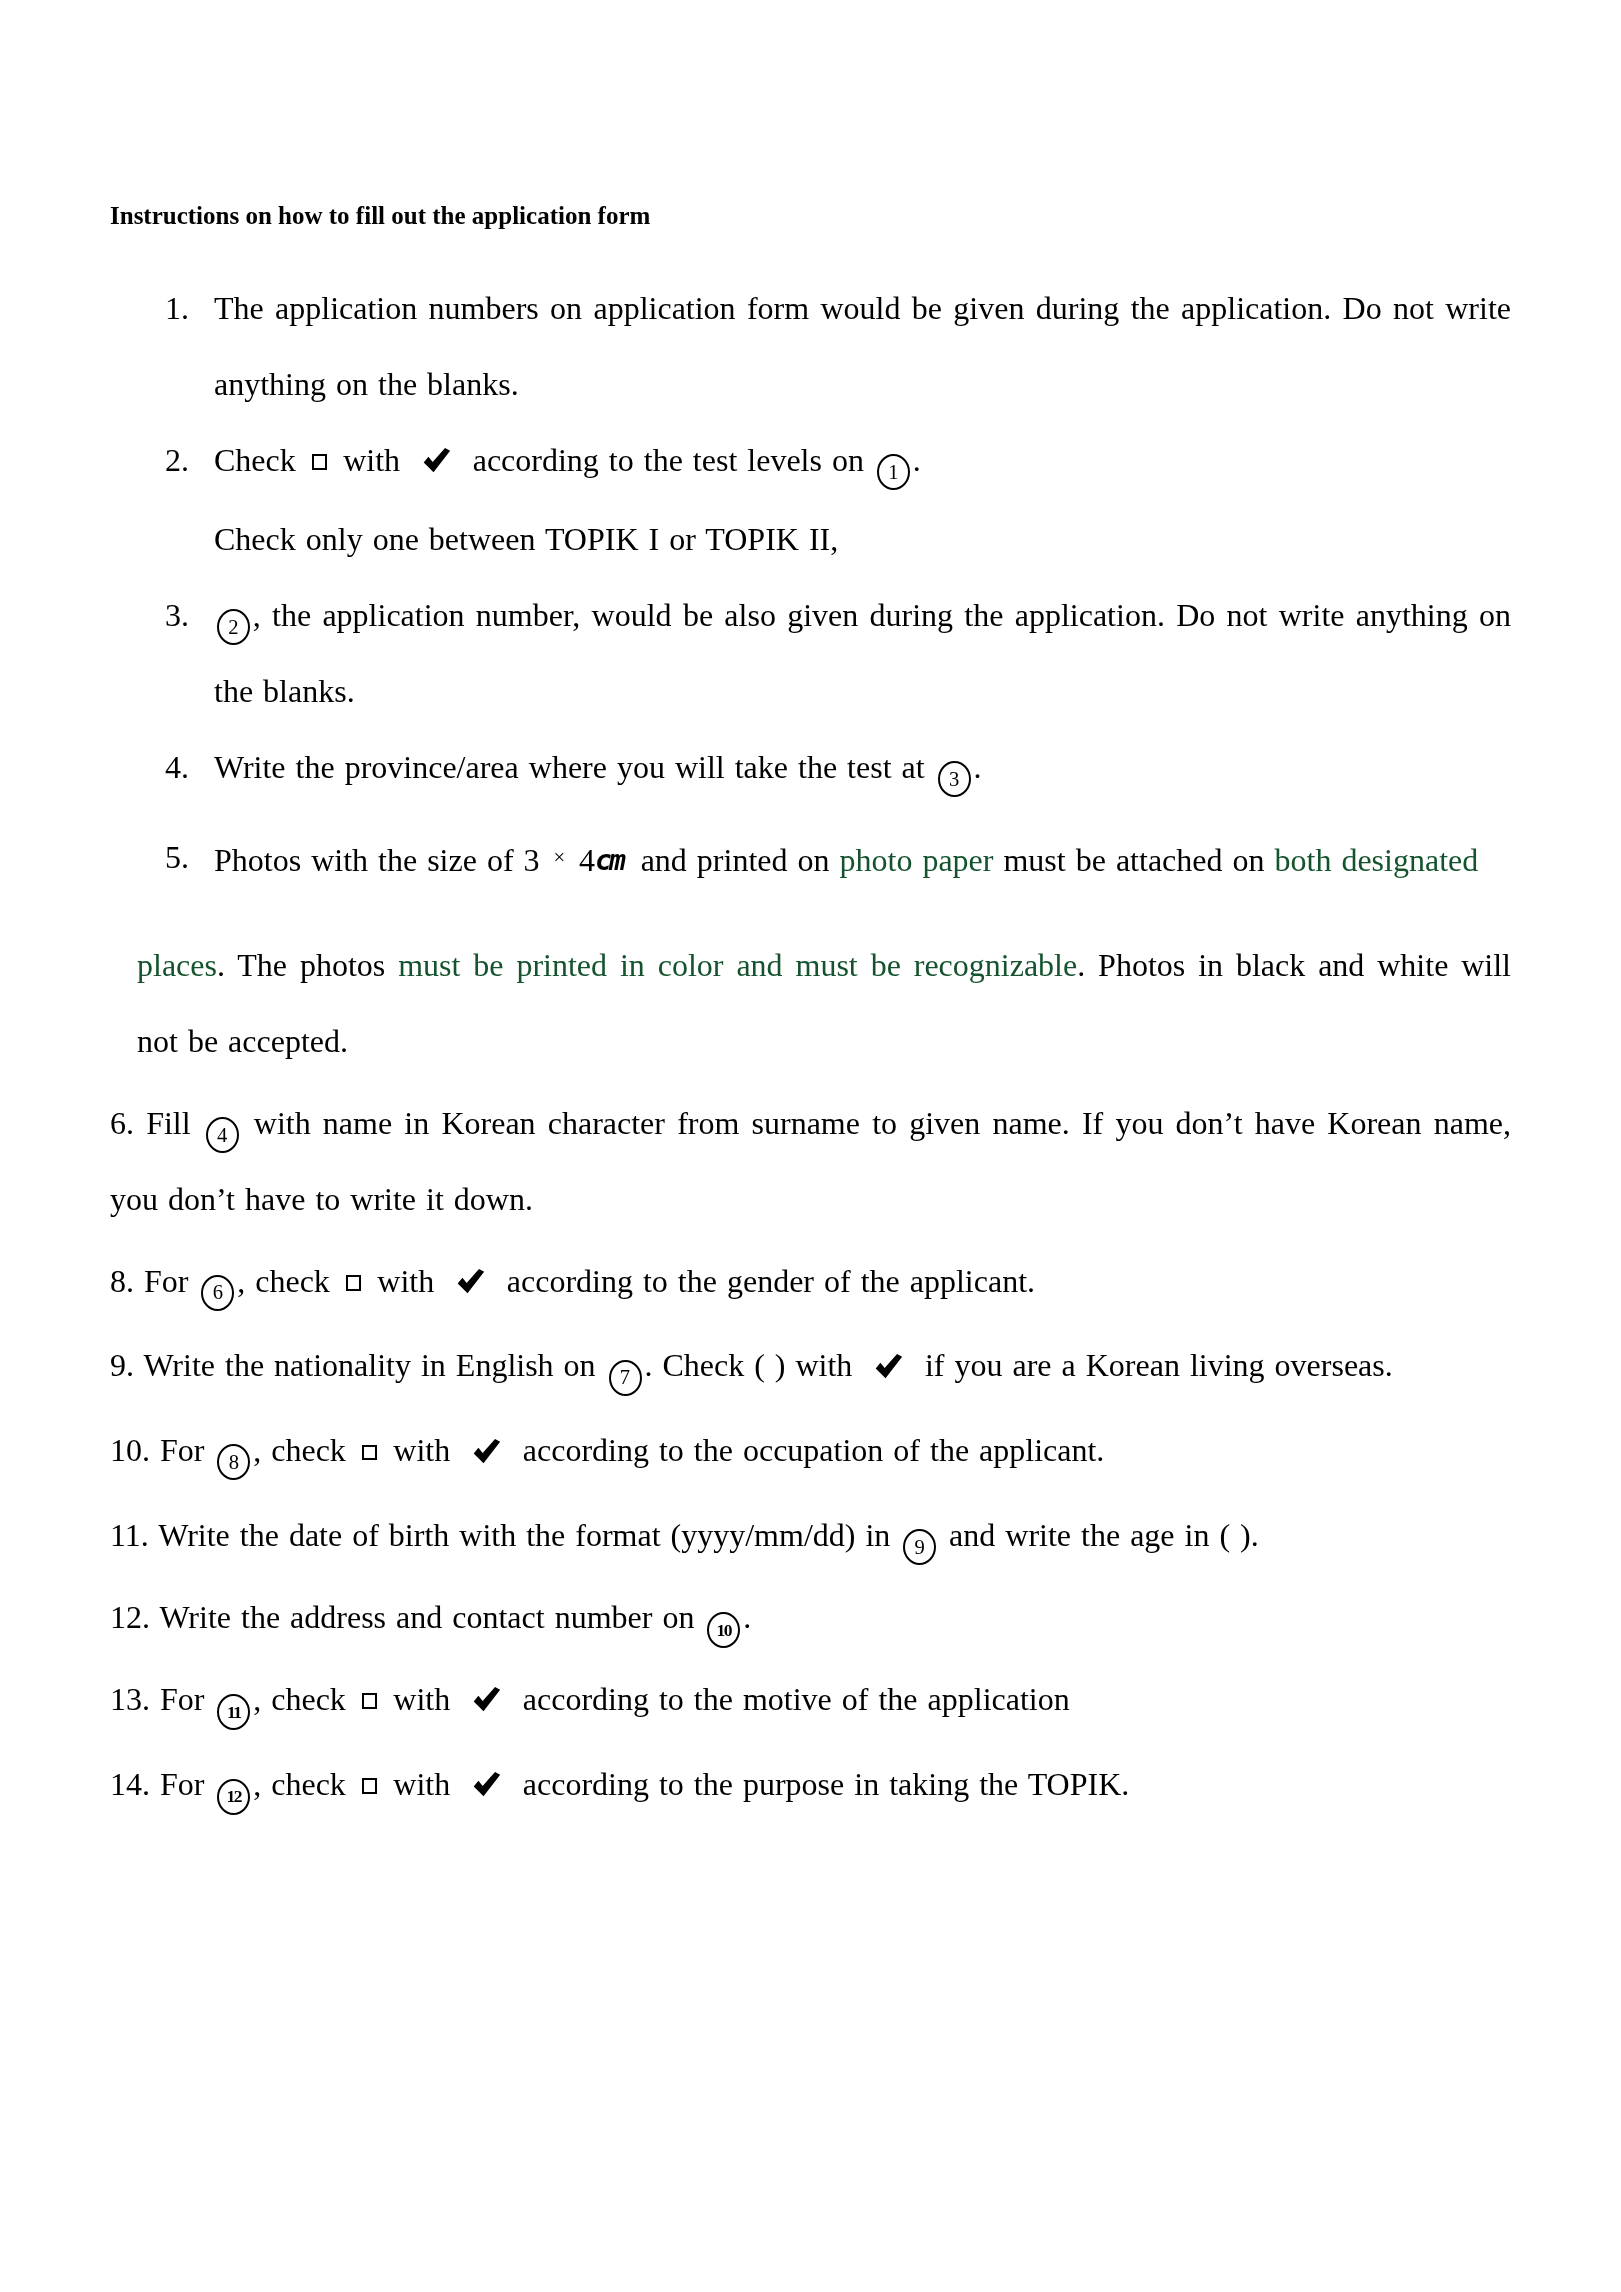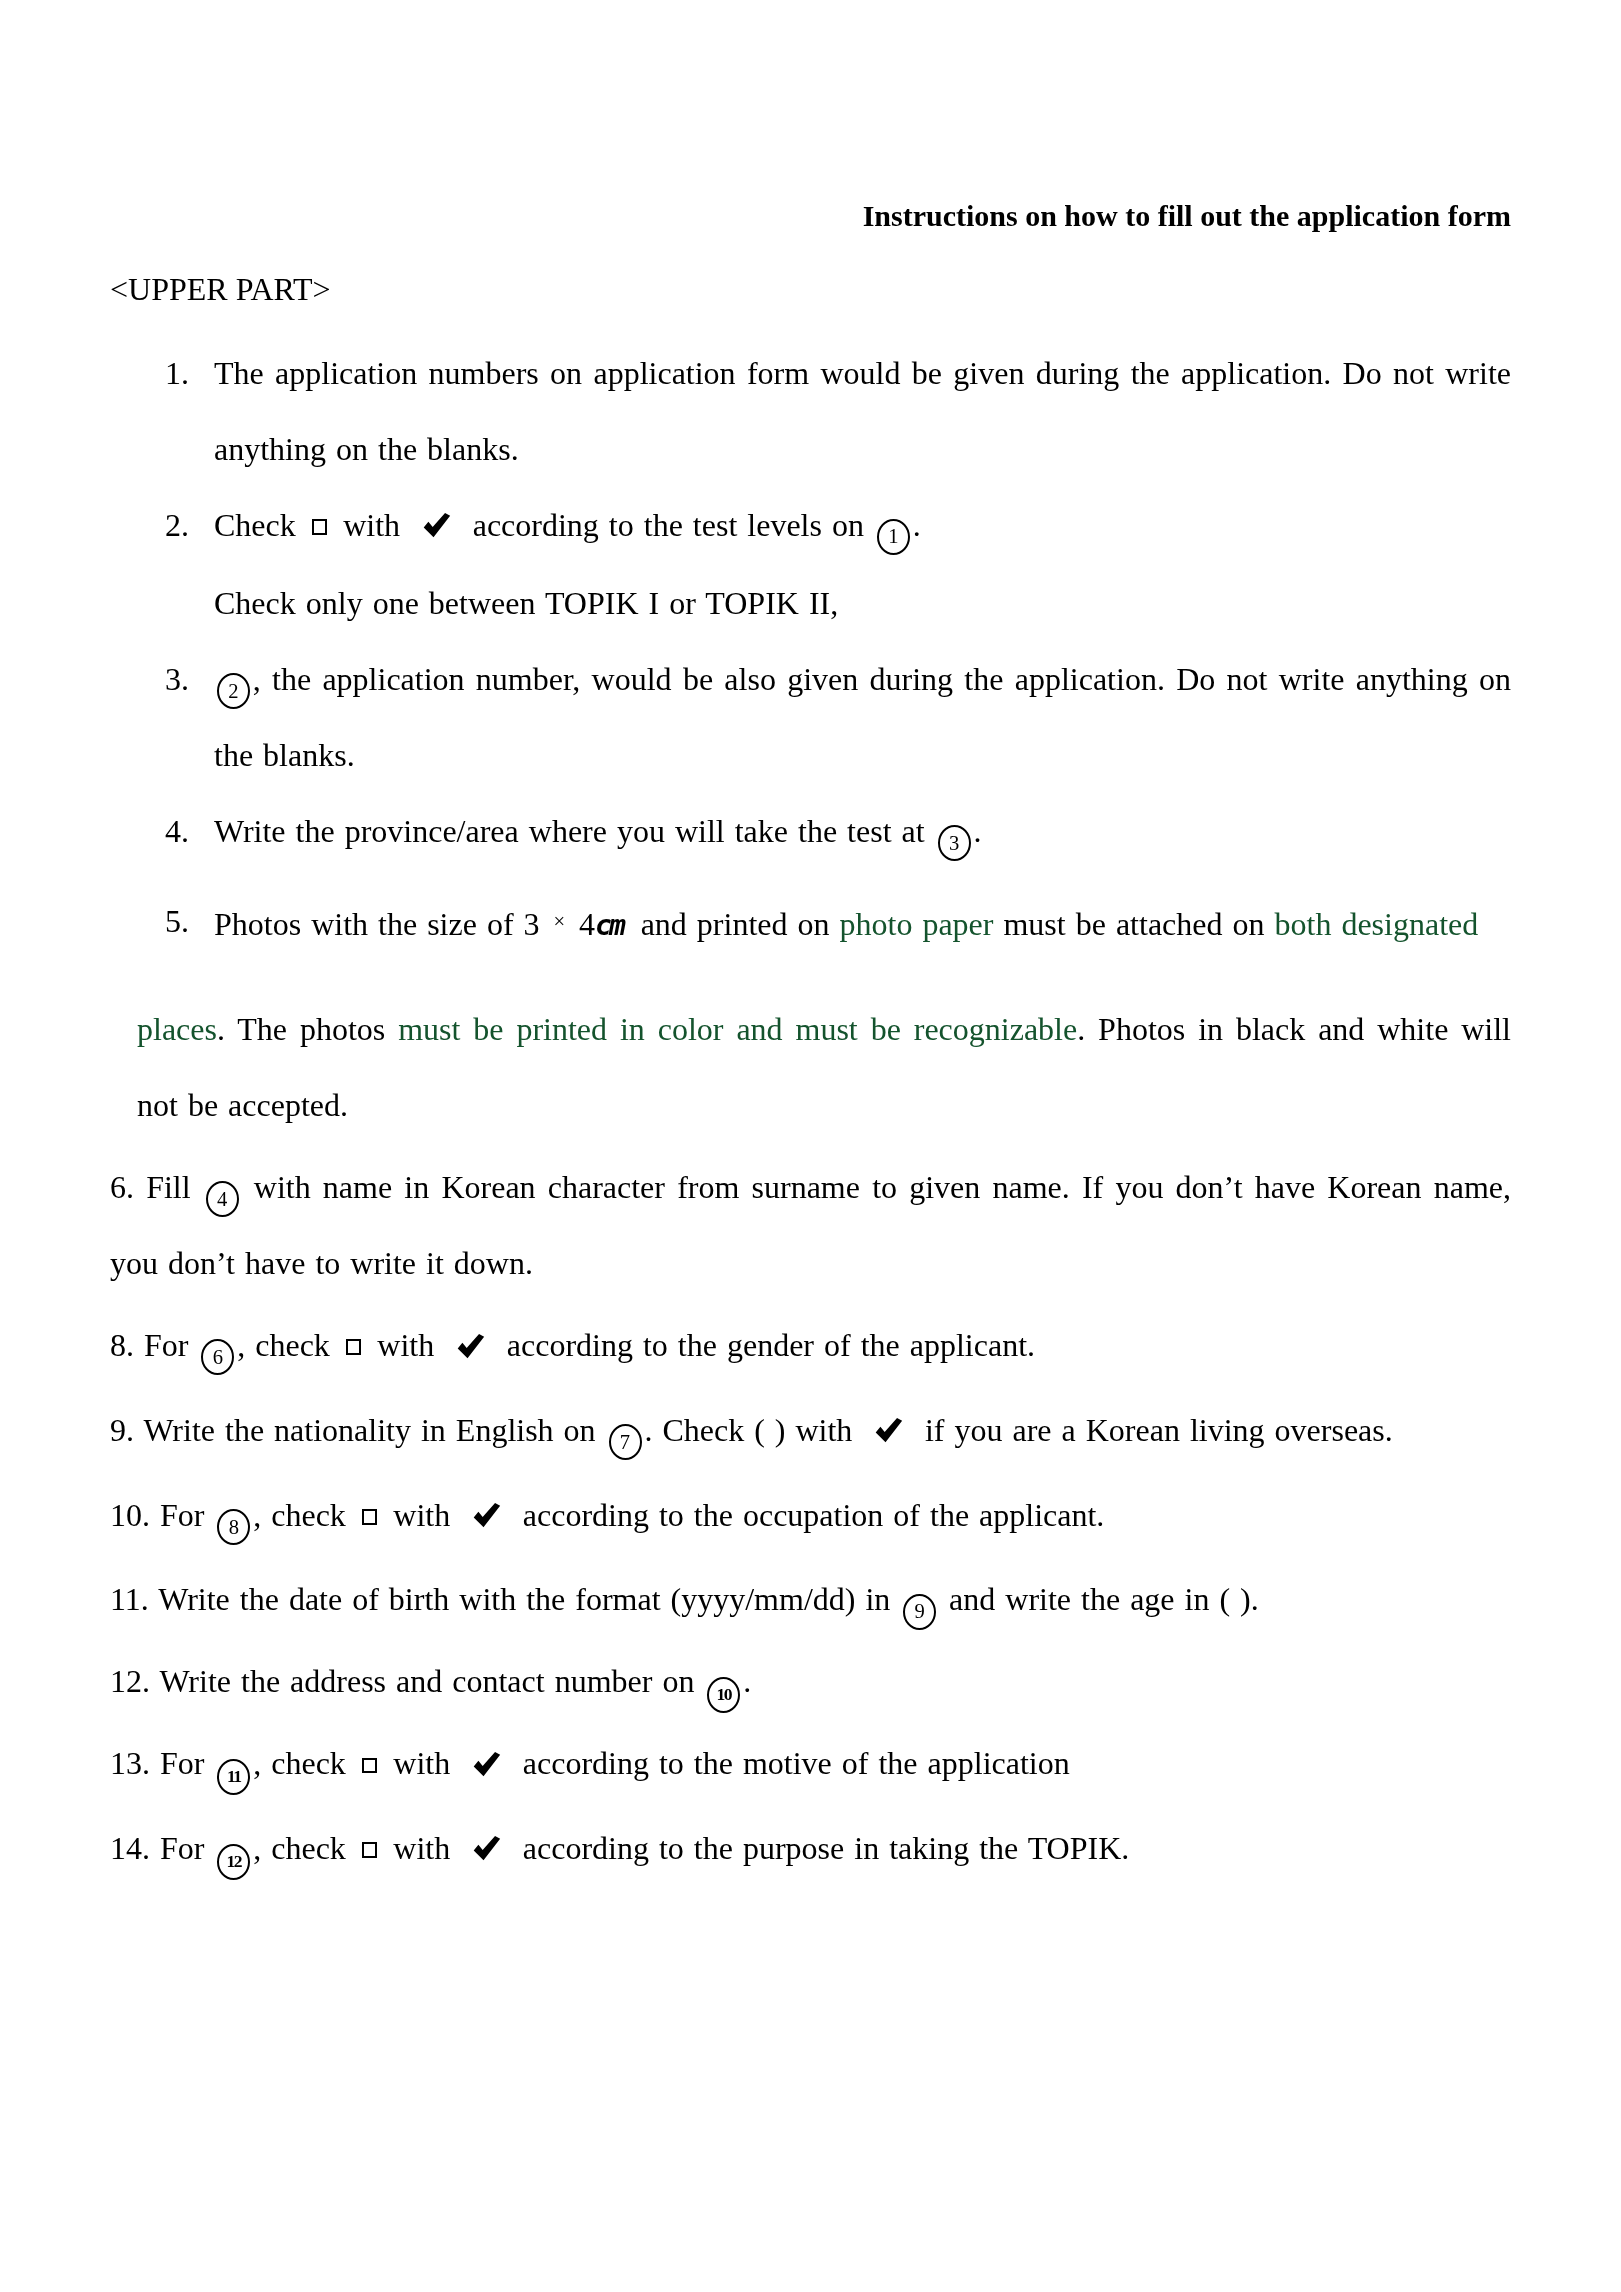--- a/index.html
+++ b/index.html
@@ -11,24 +11,24 @@
     overflow: hidden;
     font-family: "Liberation Serif", "DejaVu Serif", serif;
     color: #000000;
     box-sizing: border-box;
   }
   .content {
     padding: 194px 110px 0 110px;
     box-sizing: border-box;
   }
   .doc-title {
-    font-size: 30px;
+    font-size: 25px;
     font-weight: bold;
     line-height: 43px;
-    text-align: right;
+    text-align: left;
     margin: 0 0 33px 0;
   }
   .section-label {
     font-size: 32px;
     line-height: 39px;
     margin: 0;
   }
   .doc-body { margin-top: 25.5px; }
   p.para {
     font-size: 32px;
@@ -89,21 +89,20 @@
     margin-right: 7.8px;
     font-style: italic;
   }
 </style>
 </head>
 <body>
 
 <div class="page" data-name="document-page">
   <div class="content" data-name="document-content">
     <h1 class="doc-title" data-name="page-title">Instructions on how to fill out the application form</h1>
-    <div class="section-label" data-name="section-label">&lt;UPPER PART&gt;</div>
     <div class="doc-body" data-name="instructions-body">
         <p class="para p-list" data-name="instruction-item-1"><span class="marker" data-name="list-marker">1.</span><span data-name="text-run">The application numbers on application form would be given during the application. Do not write anything on the blanks.</span></p>
         <p class="para p-list" data-name="instruction-item-2"><span class="marker" data-name="list-marker">2.</span><span data-name="text-run">Check </span><span class="boxicon" data-name="checkbox-icon"></span><span data-name="text-run"> with </span><span class="checkicon" data-name="check-icon"><svg width="29" height="26.5" viewBox="0 0 34 30" aria-hidden="true">
               <polygon points="2,17.5 7.5,11 12.5,17 27,0.5 33,4 13.5,29" fill="#000"></polygon>
             </svg></span><span data-name="text-run"> according to the test levels on </span><span class="circle" data-name="circled-number-1">1</span><span data-name="text-run">.</span><br><span data-name="text-run">Check only one between TOPIK I or TOPIK II,</span></p>
         <p class="para p-list" data-name="instruction-item-3"><span class="marker" data-name="list-marker">3.</span><span class="circle" data-name="circled-number-2">2</span><span data-name="text-run">, the application number, would be also given during the application. Do not write anything on the blanks.</span></p>
         <p class="para p-list" data-name="instruction-item-4"><span class="marker" data-name="list-marker">4.</span><span data-name="text-run">Write the province/area where you will take the test at </span><span class="circle" data-name="circled-number-3">3</span><span data-name="text-run">.</span></p>
         <p class="para p-list" data-name="instruction-item-5"><span class="marker" data-name="list-marker">5.</span><span data-name="text-run">Photos with the size of 3 </span><span class="times" data-name="multiplication-sign">×</span><span data-name="text-run"> 4</span><span class="cmunit" data-name="unit-cm">cm</span><span data-name="text-run"> and printed on </span><span class="red" data-name="highlighted-text">photo paper</span><span data-name="text-run"> must be attached on </span><span class="red" data-name="highlighted-text">both designated</span></p>
         <p class="para p-flush" data-name="instruction-item-5-continued"><span class="red" data-name="highlighted-text">places</span><span data-name="text-run">. The photos </span><span class="red" data-name="highlighted-text">must be printed in color and must be recognizable</span><span data-name="text-run">. Photos in black and white will not be accepted.</span></p>
         <p class="para p-flush" data-name="instruction-item-6"><span data-name="text-run">6. Fill </span><span class="circle" data-name="circled-number-4">4</span><span data-name="text-run"> with name in Korean character from surname to given name. If you don’t have Korean name, you don’t have to write it down.</span></p>

